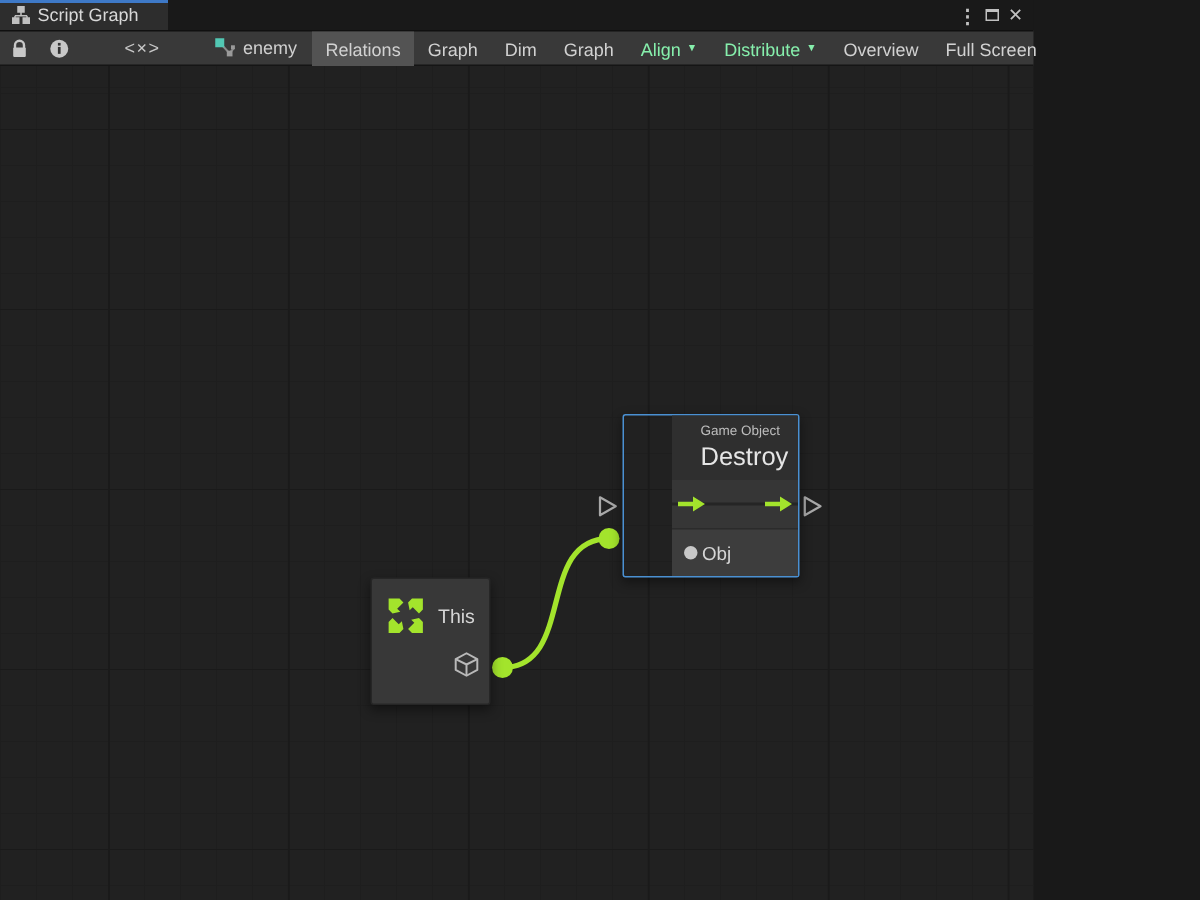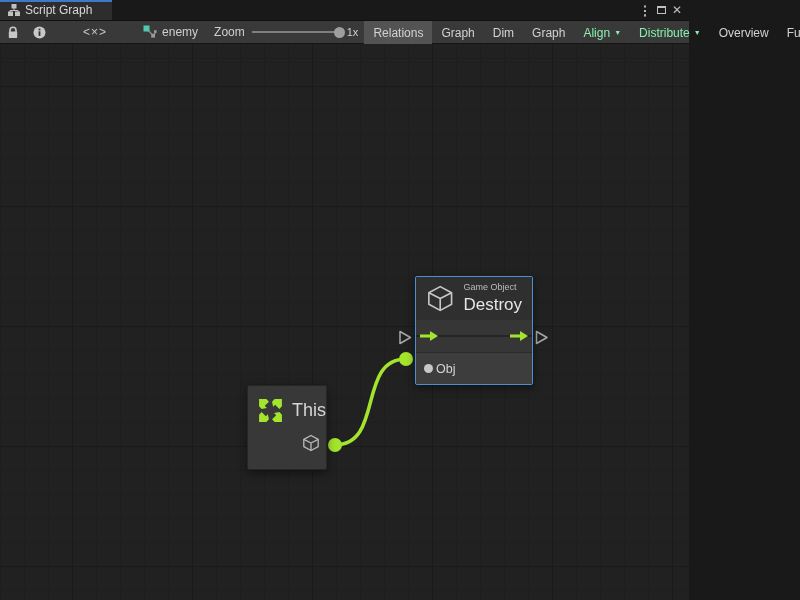--- a/index.html
+++ b/index.html
@@ -51,36 +51,36 @@
   .wires { position:absolute; inset:0; width:800px; height:556px; }
   .wire { fill:none; stroke:var(--wire,#a3e42c); stroke-width:3.5; }
   .wire-dot { fill:var(--wire,#a3e42c); }
   .tri { fill:none; stroke:#a8a8a8; stroke-width:1.5; stroke-linejoin:round; }
 
   
   .node { position:absolute; border-radius:2px; box-shadow:0 3px 8px rgba(0,0,0,.45); }
   .node.selected { border:1px solid var(--selection,#4a90d2); }
   .node.plain { border:1px solid #262626; }
 
-  .destroy { left:415px; top:232px; width:118px; height:109px; display:flex; flex-direction:column; }
+  .destroy { left:415px; top:232px; width:118px; height:109px; display:flex; flex-direction:column;padding-left:32px; }
   .node-header { flex:0 0 43px; background:#2f2f2f; display:flex; align-items:center; gap:9px; padding:0 10px; }
   .node-header .titles { display:flex; flex-direction:column; line-height:1.25; }
   .node-category { font-size:9px; color:#bdbdbd; }
   .node-title { font-size:17px; color:#e6e6e6; }
   .control-row { position:relative; flex:0 0 32px; background:#363636; }
   .relation-line { position:absolute; left:0; right:0; top:15px; height:2px; background:#252525; }
   .arrow { position:absolute; top:10px; width:18px; height:12px; }
   .arrow.in { left:4px; } .arrow.out { right:4px; }
   .port-row { flex:1; background:#3d3d3d; border-top:1px solid #2b2b2b; display:flex; align-items:center; gap:3px; padding:0 8px; }
   .port-dot { width:9px; height:9px; border-radius:50%; background:#c8c8c8; }
   .port-label { font-size:12.5px; color:#d5d5d5; }
 
   .thisnode { left:247px; top:341px; width:80px; height:85px; background:#383838; }
   .this-head { display:flex; align-items:center; gap:8px; padding:11px 0 0 9px; }
-  .this-title { font-size:18px; color:#d5d5d5; }
+  .this-title { font-size:13px; color:#d5d5d5; }
   .this-cube { position:absolute; right:6px; bottom:17px; }
 </style>
 </head>
 <body>
 
 <div class="window">
 
   <div class="tabbar">
     <div class="tab">
       <span class="tab-accent"></span>
@@ -122,27 +122,20 @@
     <div class="sep"></div>
     <div class="graph-ref">
       <svg width="14" height="14" viewBox="0 0 14 14">
         <path d="M4 4 L10 10.5 M10 10.5 L13 7" stroke="#8a8a8a" stroke-width="1.3" fill="none"></path>
         <rect x="0.5" y="0.5" width="6" height="6" fill="#52c8b4"></rect>
         <rect x="8.2" y="8.8" width="3.8" height="3.8" fill="#9a9a9a"></rect>
         <rect x="11" y="5.2" width="2.6" height="2.6" fill="#9a9a9a"></rect>
       </svg>
       <span>enemy</span>
     </div>
-    <div class="zoom-group">
-      <span class="zoom-label">Zoom</span>
-      <div class="zoom-track">
-        <div class="zoom-handle"></div>
-      </div>
-      <span class="zoom-value">1x</span>
-    </div>
     <div class="sep"></div>
     <button class="tool-btn active">
         <span>Relations</span>
       </button>
     <div class="sep"></div>
     <button class="tool-btn">
         <span>Graph</span>
       </button>
     <div class="sep"></div>
     <button class="tool-btn">

